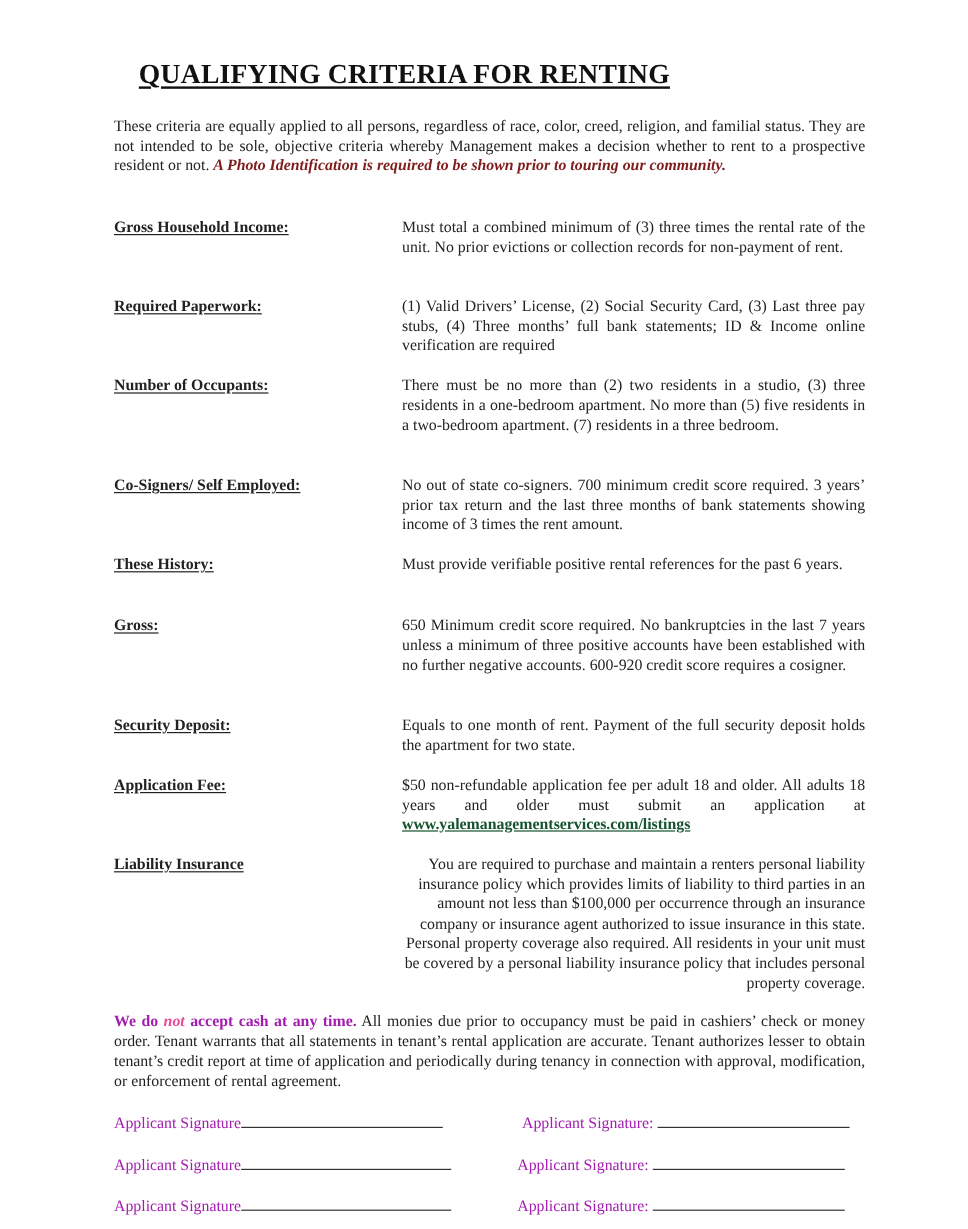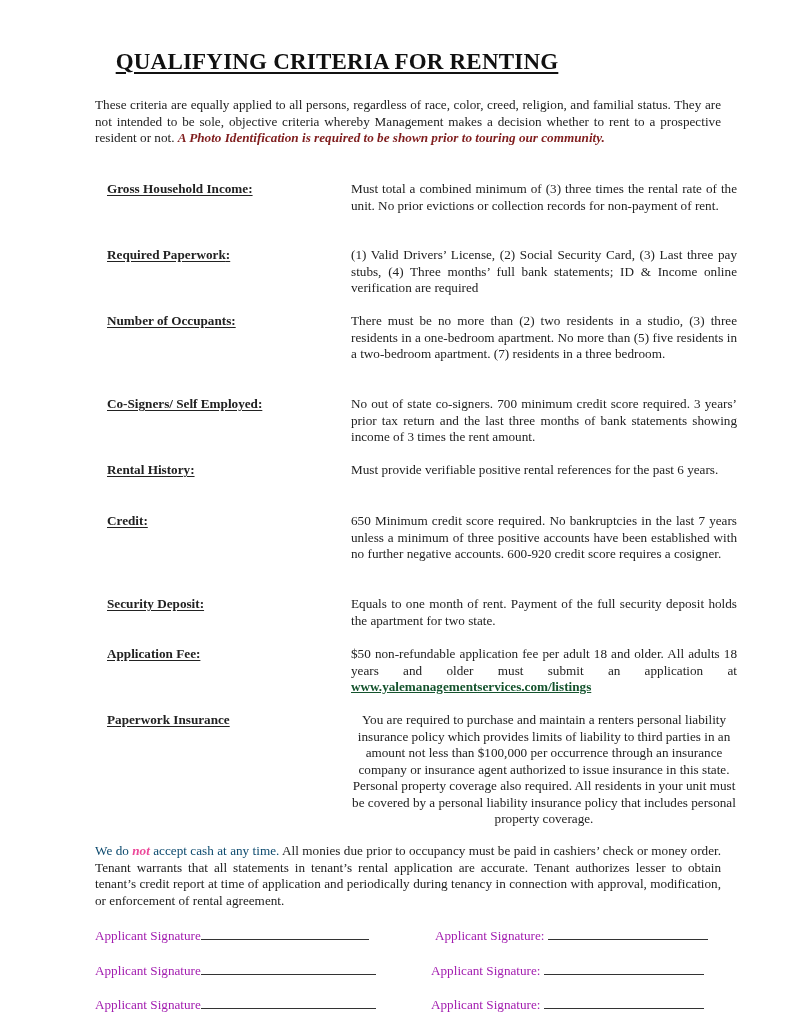--- a/index.html
+++ b/index.html
@@ -51,61 +51,61 @@
       font-style: italic;
       color: #7f1d1d;
     }
     .row {
       position: absolute;
       left: 95px;
       width: 626px;
     }
     .row .label {
       position: absolute;
-      left: 12px;
+      left: 0;
       top: 0;
       font-size: 13.2px;
       font-weight: bold;
       text-decoration: underline;
       text-underline-offset: 2px;
       color: #222;
       white-space: nowrap;
     }
     .row .label .plain {
       text-decoration: none;
     }
     .row .value {
       position: absolute;
-      left: 256px;
+      left: 240px;
       width: 386px;
       top: 0;
       font-size: 13.2px;
       line-height: 16.5px;
       text-align: justify;
       color: #222;
     }
     .row .value.left {
-      text-align: center;
+      text-align: right;
     }
     .row .value a {
       color: #14532d;
       font-weight: bold;
       text-decoration: underline;
     }
     .footer-para {
       position: absolute;
       left: 95px;
       width: 626px;
       top: 843px;
       font-size: 13.2px;
       line-height: 16.5px;
       text-align: justify;
       color: #222;
     }
-    .footer-para .bold { font-weight: normal; color: #0c4a6e; }
+    .footer-para .bold { font-weight: bold; color: #a21caf; }
     .footer-para .bolditalic { font-weight: bold; font-style: italic; color: #ec4899; }
     .sig {
       position: absolute;
       font-size: 13.2px;
       color: #a21caf;
       white-space: nowrap;
     }
     .sig .line {
       display: inline-block;
       border-bottom: 1px solid #333;
@@ -136,41 +136,41 @@
     <span class="label">Number of Occupants:</span>
     <div class="value">There must be no more than (2) two residents in a studio, (3) three residents in a one-bedroom apartment. No more than (5) five residents in a two-bedroom apartment. (7) residents in a three bedroom.</div>
   </div>
 
   <div class="row" style="top:396px;">
     <span class="label">Co-Signers/ Self Employed:</span>
     <div class="value">No out of state co-signers. 700 minimum credit score required. 3 years’ prior tax return and the last three months of bank statements showing income of 3 times the rent amount.</div>
   </div>
 
   <div class="row" style="top:462px;">
-    <span class="label">Rental History:</span>
+    <span class="label">These History:</span>
     <div class="value">Must provide verifiable positive rental references for the past 6 years.</div>
   </div>
 
   <div class="row" style="top:513px;">
-    <span class="label">Credit:</span>
+    <span class="label">Gross:</span>
     <div class="value">650 Minimum credit score required. No bankruptcies in the last 7 years unless a minimum of three positive accounts have been established with no further negative accounts. 600-920 credit score requires a cosigner.</div>
   </div>
 
   <div class="row" style="top:596px;">
     <span class="label">Security Deposit:</span>
     <div class="value">Equals to one month of rent.  Payment of the full security deposit holds the apartment for two state.</div>
   </div>
 
   <div class="row" style="top:646px;">
     <span class="label">Application Fee:</span>
     <div class="value"><span>$50 non-refundable application fee per adult 18 and older.  All adults 18 years and older must submit an application at </span><a href="#">www.yalemanagementservices.com/listings</a></div>
   </div>
 
   <div class="row" style="top:712px;">
-    <span class="label">Paperwork Insurance</span>
+    <span class="label">Liability Insurance</span>
     <div class="value left">You are required to purchase and maintain a renters personal liability insurance policy which provides limits of liability to third parties in an amount not less than $100,000 per occurrence through an insurance company or insurance agent authorized to issue insurance in this state. Personal property coverage also required. All residents in your unit must be covered by a personal liability insurance policy that includes personal property coverage.</div>
   </div>
 
   <div class="footer-para"><span class="bold">We do </span><span class="bolditalic">not</span><span class="bold"> accept cash at any time.</span><span>  All monies due prior to occupancy must be paid in cashiers’ check or money order. Tenant warrants that all statements in tenant’s rental application are accurate.  Tenant authorizes lesser to obtain tenant’s credit report at time of application and periodically during tenancy in connection with approval, modification, or enforcement of rental agreement.</span></div>
 
   <div class="sig" style="left:95px; top:927px;">
     <span>Applicant Signature</span><span class="line" style="width:168px;"></span>
   </div>
   <div class="sig" style="left:435px; top:927px;">
     <span>Applicant Signature:</span> <span class="line" style="width:160px;"></span>

